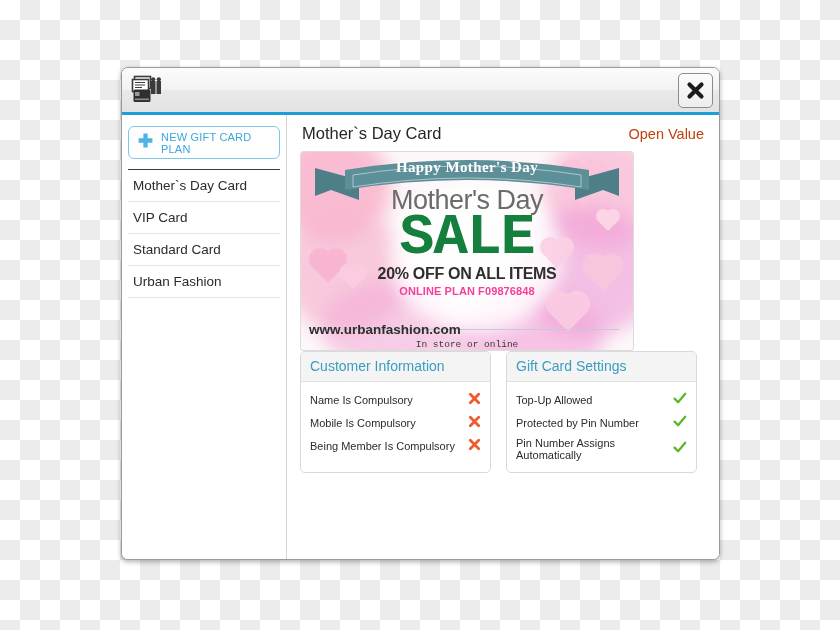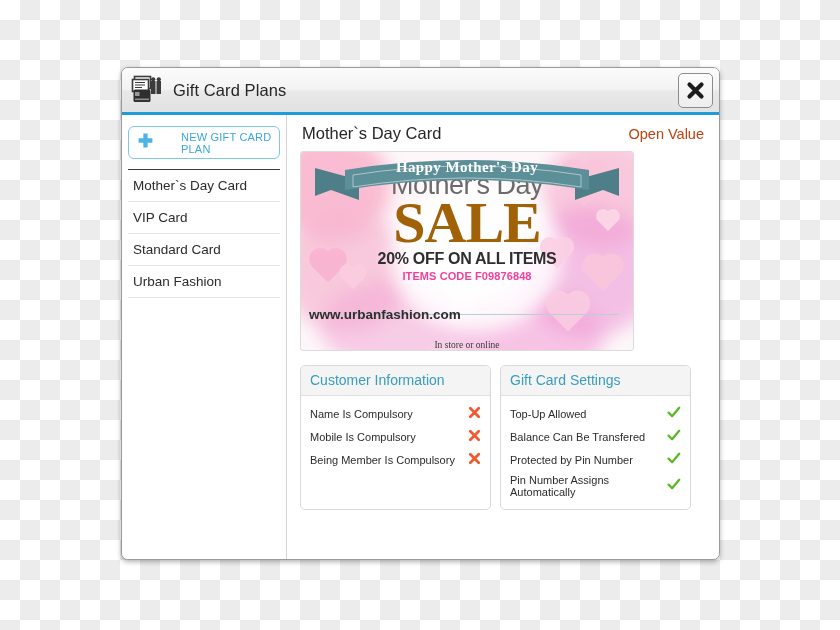--- a/index.html
+++ b/index.html
@@ -82,21 +82,20 @@
     padding-top: 8px;
   }
   #new-plan-btn {
     margin: 3px 6px 0 6px;
     height: 31px;
     border: 1px solid #7cc8e8;
     border-radius: 6px;
     background: #ffffff;
     display: flex; align-items: center;
     cursor: pointer;
-    gap: 20px;
   }
   #plus-icon { margin-left: 8px; flex: 0 0 auto; }
   #new-plan-label {
     margin-left: 7px;
     font-size: 11px;
     color: #3aa7dd;
     letter-spacing: 0.2px;
   }
   #plan-list { margin-top: 10px; padding: 0 6px; }
   .plan-item {
@@ -160,25 +159,25 @@
     letter-spacing: 0.4px;
   }
   #md-title {
     font-family: "Liberation Sans", sans-serif;
     font-size: 27px;
     color: #6b6b6b;
     margin-top: -3px;
     letter-spacing: -0.5px;
   }
   #sale-word {
-    font-family: Liberation Serif, serif;
+    font-family: Liberation Mono, monospace;
     font-weight: bold;
     font-size: 58px;
     line-height: 0.88;
-    color: #a16207;
+    color: #15803d;
     letter-spacing: -1px;
     margin-top: -4px;
   }
   #off-line {
     font-family: "Liberation Sans", sans-serif;
     font-weight: bold;
     font-size: 16px;
     color: #2e2e2e;
     margin-top: 2px;
     letter-spacing: -0.3px;
@@ -204,28 +203,28 @@
   #site-line {
     position: relative;
     display: inline-block;
     padding: 0 8px;
     font-family: "Liberation Sans", sans-serif;
     font-weight: bold;
     font-size: 13.5px;
     color: #2e2e2e;
   }
   #instore-line {
-    font-family: Liberation Serif, serif;
+    font-family: Liberation Mono, monospace;
     font-size: 9.5px;
     color: #3b3b3b;
-    margin-top: 17px;
-  }
-
-  
-  #panels { display: flex; gap: 9px; margin-top: 14px; }
+    margin-top: 1px;
+  }
+
+  
+  #panels { display: flex; gap: 15px; }
   .panel {
     width: 191px;
     border: 1px solid #d9d9d9;
     border-radius: 5px;
     background: #ffffff;
     overflow: hidden;
     box-sizing: border-box;
   }
   .panel-head {
     background: #f4f4f4;
@@ -259,21 +258,20 @@
         <line x1="5" y1="14.5" x2="12" y2="14.5" stroke="#3b3b3b" stroke-width="1.2"></line>
         <rect x="21" y="8" width="4.5" height="13" fill="#3b3b3b"></rect>
         <rect x="26.5" y="8" width="4.5" height="13" fill="#3b3b3b"></rect>
         <circle cx="23.2" cy="6.3" r="2.1" fill="#3b3b3b"></circle>
         <circle cx="28.8" cy="6.3" r="2.1" fill="#3b3b3b"></circle>
         <rect x="3.5" y="16.5" width="17" height="12.5" rx="1.5" fill="#2f2f2f"></rect>
         <rect x="5" y="19" width="4.5" height="4" fill="#9a9a9a"></rect>
         <rect x="5" y="25.5" width="14" height="1.6" fill="#8d8d8d"></rect>
       </svg>
     </span>
-    <span id="title-text">Gift Card Plans</span>
     <span id="close-btn">
       <svg width="19" height="19" viewBox="0 0 19 19">
         <path d="M3.5 3.5 L15.5 15.5 M15.5 3.5 L3.5 15.5" stroke="#1c1c1c" stroke-width="4.2" stroke-linecap="round"></path>
       </svg>
     </span>
   </div>
 
   <div id="body-split">
 
     <div id="sidebar">
@@ -327,21 +325,21 @@
               <path d="M318 12 L274 24 L274 44 L302 34 L318 40 Z" fill="#4e7f89"></path>
               <path d="M44 14 Q166 -6 288 14 L288 34 Q166 14 44 34 Z" fill="#5d8f98"></path>
               <path d="M52 19 Q166 1 280 19 L280 31 Q166 13 52 31 Z" fill="none" stroke="#ffffff" stroke-width="0.9" opacity=".55"></path>
             </svg>
             <div id="banner-text">Happy Mother's Day</div>
           </div>
 
           <div id="md-title">Mother's Day</div>
           <div id="sale-word">SALE</div>
           <div id="off-line">20% OFF ON ALL ITEMS</div>
-          <div id="code-line">ITEMS CODE F09876848</div>
+          <div id="code-line">ONLINE PLAN F09876848</div>
 
           <div id="site-wrap">
             <div id="site-rule"></div>
             <span id="site-line">www.urbanfashion.com</span>
           </div>
           <div id="instore-line">In store or online</div>
         </div>
       </div>
 
       <div id="panels">
@@ -381,28 +379,20 @@
           <div class="panel-rows">
             <div class="panel-row">
               <span class="row-label">Top-Up Allowed</span>
               <span class="row-mark">
                 <svg width="14" height="13" viewBox="0 0 14 13">
                     <path d="M1.6 6.6 L5.1 10.2 L12.2 1.8" stroke="#5cb82b" stroke-width="2.3" fill="none" stroke-linecap="round" stroke-linejoin="round"></path>
                   </svg>
               </span>
             </div>
             <div class="panel-row">
-              <span class="row-label">Balance Can Be Transfered</span>
-              <span class="row-mark">
-                <svg width="14" height="13" viewBox="0 0 14 13">
-                    <path d="M1.6 6.6 L5.1 10.2 L12.2 1.8" stroke="#5cb82b" stroke-width="2.3" fill="none" stroke-linecap="round" stroke-linejoin="round"></path>
-                  </svg>
-              </span>
-            </div>
-            <div class="panel-row">
               <span class="row-label">Protected by Pin Number</span>
               <span class="row-mark">
                 <svg width="14" height="13" viewBox="0 0 14 13">
                     <path d="M1.6 6.6 L5.1 10.2 L12.2 1.8" stroke="#5cb82b" stroke-width="2.3" fill="none" stroke-linecap="round" stroke-linejoin="round"></path>
                   </svg>
               </span>
             </div>
             <div class="panel-row">
               <span class="row-label">Pin Number Assigns Automatically</span>
               <span class="row-mark">

